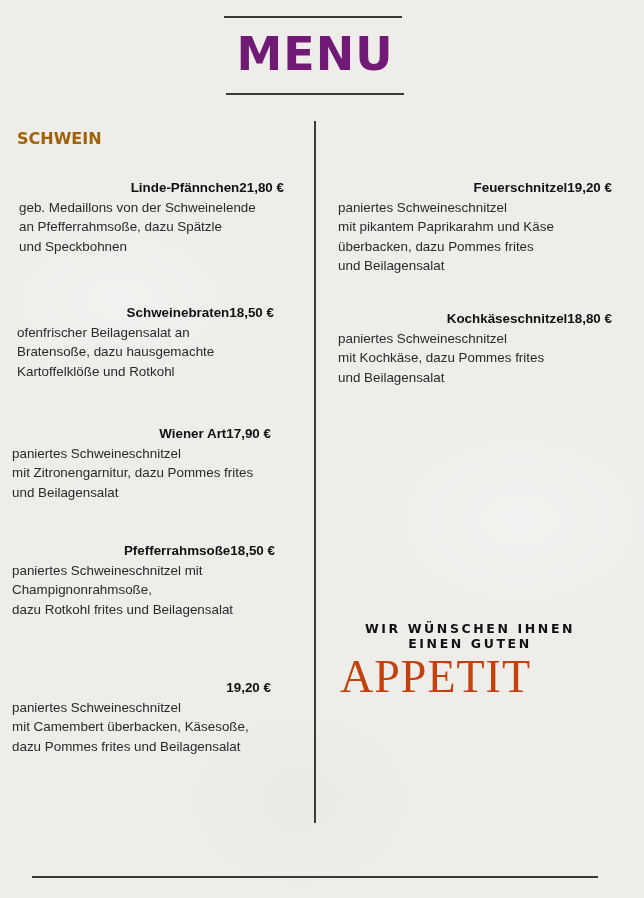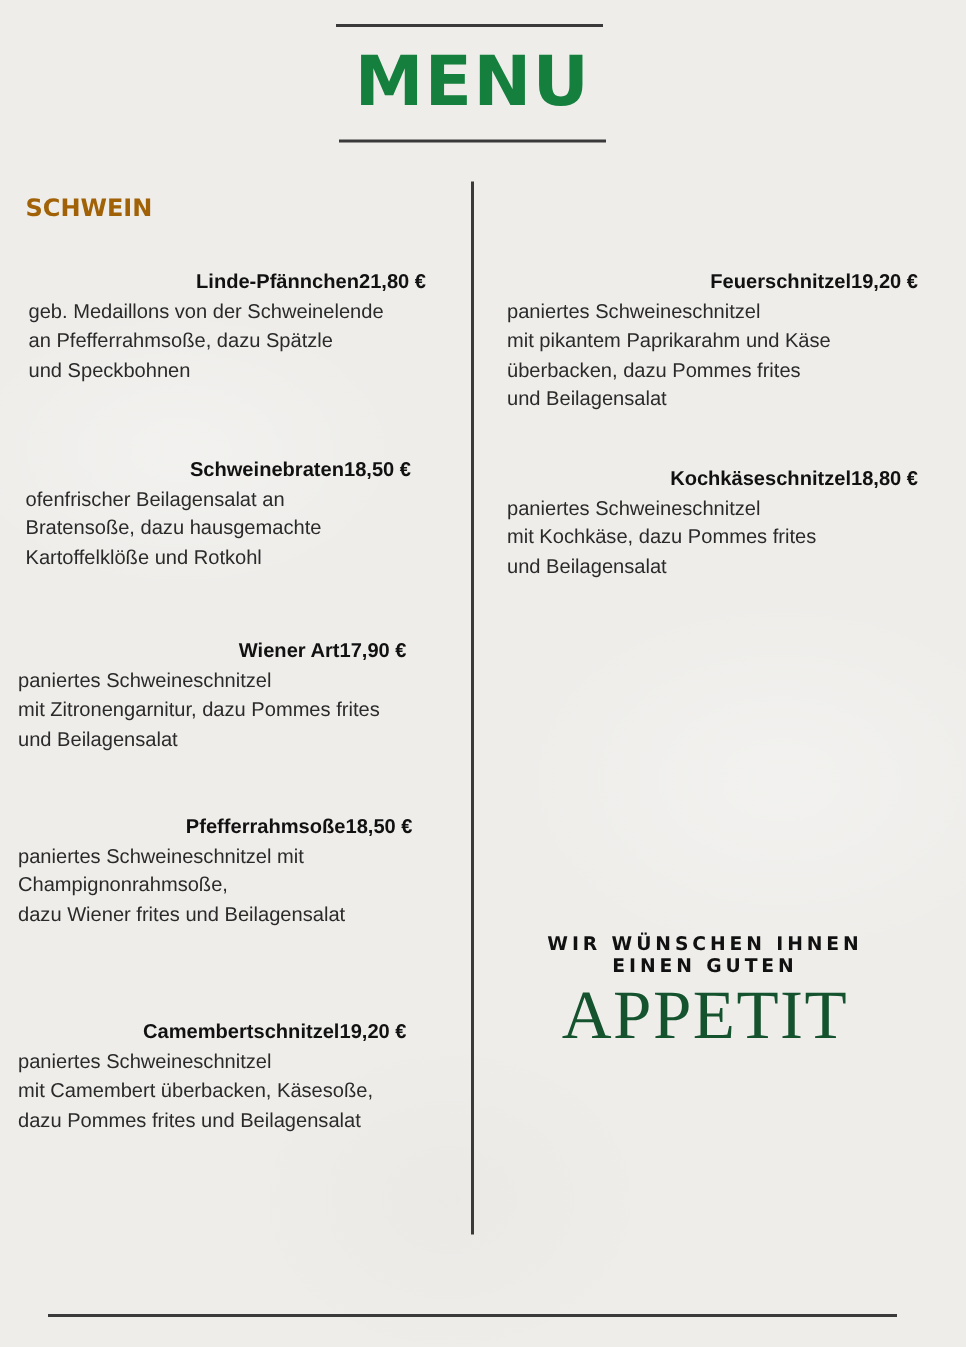--- a/index.html
+++ b/index.html
@@ -13,37 +13,37 @@
     position: absolute; inset: 0;
     background:
       radial-gradient(ellipse 220px 140px at 120px 300px, rgba(255,255,255,0.25), transparent 70%),
       radial-gradient(ellipse 260px 180px at 520px 520px, rgba(255,255,255,0.25), transparent 70%),
       radial-gradient(ellipse 200px 160px at 300px 800px, rgba(0,0,0,0.015), transparent 70%);
   }
   .line { position: absolute; background: #3a3a3a; }
   .title {
     position: absolute; left: 0; width: 630px; top: 27px; text-align: center;
     font-family: "DejaVu Sans", sans-serif; font-weight: bold;
-    font-size: 46px; letter-spacing: 1px; color: #15803d;
+    font-size: 46px; letter-spacing: 1px; color: #701a75;
   }
   .section {
     position: absolute; left: 17px; top: 129px;
     font-family: "DejaVu Sans", sans-serif; font-weight: bold; font-size: 16px; color: #a16207;
   }
   .item { position: absolute; font-size: 13.4px; line-height: 19.6px; }
   .item .head { display: flex; justify-content: flex-end; font-weight: bold; color: #111; }
   .item .desc { color: #2a2a2a; white-space: pre-line; }
   .wish {
     position: absolute; left: 340px; width: 260px; top: 621px; text-align: center;
     font-family: "DejaVu Sans", sans-serif; font-weight: bold; font-size: 12.5px;
     letter-spacing: 2.6px; line-height: 15px; color: #111;
   }
   .appetit {
-    position: absolute; left: 340px; width: 260px; top: 650px; text-align: center;
-    font-family: "Liberation Serif", "DejaVu Serif", serif; font-size: 46px; color: #14532d;
+    position: absolute; left: 340px; width: 260px; top: 650px; text-align: left;
+    font-family: "Liberation Serif", "DejaVu Serif", serif; font-size: 46px; color: #c2410c;
     letter-spacing: 1px;
   }
 </style>
 </head>
 <body>
 
 <div class="bg"></div>
 
 <div class="line" style="left:224px;top:16px;width:178px;height:2px;"></div>
 <div class="title">MENU</div>
@@ -80,25 +80,24 @@
 mit Zitronengarnitur, dazu Pommes frites
 und Beilagensalat</div>
 </div>
 <div class="item" style="left:12px;top:541px;width:263px;">
   <div class="head">
       <span>Pfefferrahmsoße</span>
       <span>18,50 €</span>
     </div>
   <div class="desc">paniertes Schweineschnitzel mit
 Champignonrahmsoße,
-dazu Wiener frites und Beilagensalat</div>
+dazu Rotkohl frites und Beilagensalat</div>
 </div>
 <div class="item" style="left:12px;top:678px;width:259px;">
   <div class="head">
-      <span>Camembertschnitzel</span>
       <span>19,20 €</span>
     </div>
   <div class="desc">paniertes Schweineschnitzel
 mit Camembert überbacken, Käsesoße,
 dazu Pommes frites und Beilagensalat</div>
 </div>
 
 <div class="item" style="left:338px;top:178px;width:274px;">
   <div class="head">
       <span>Feuerschnitzel</span>

